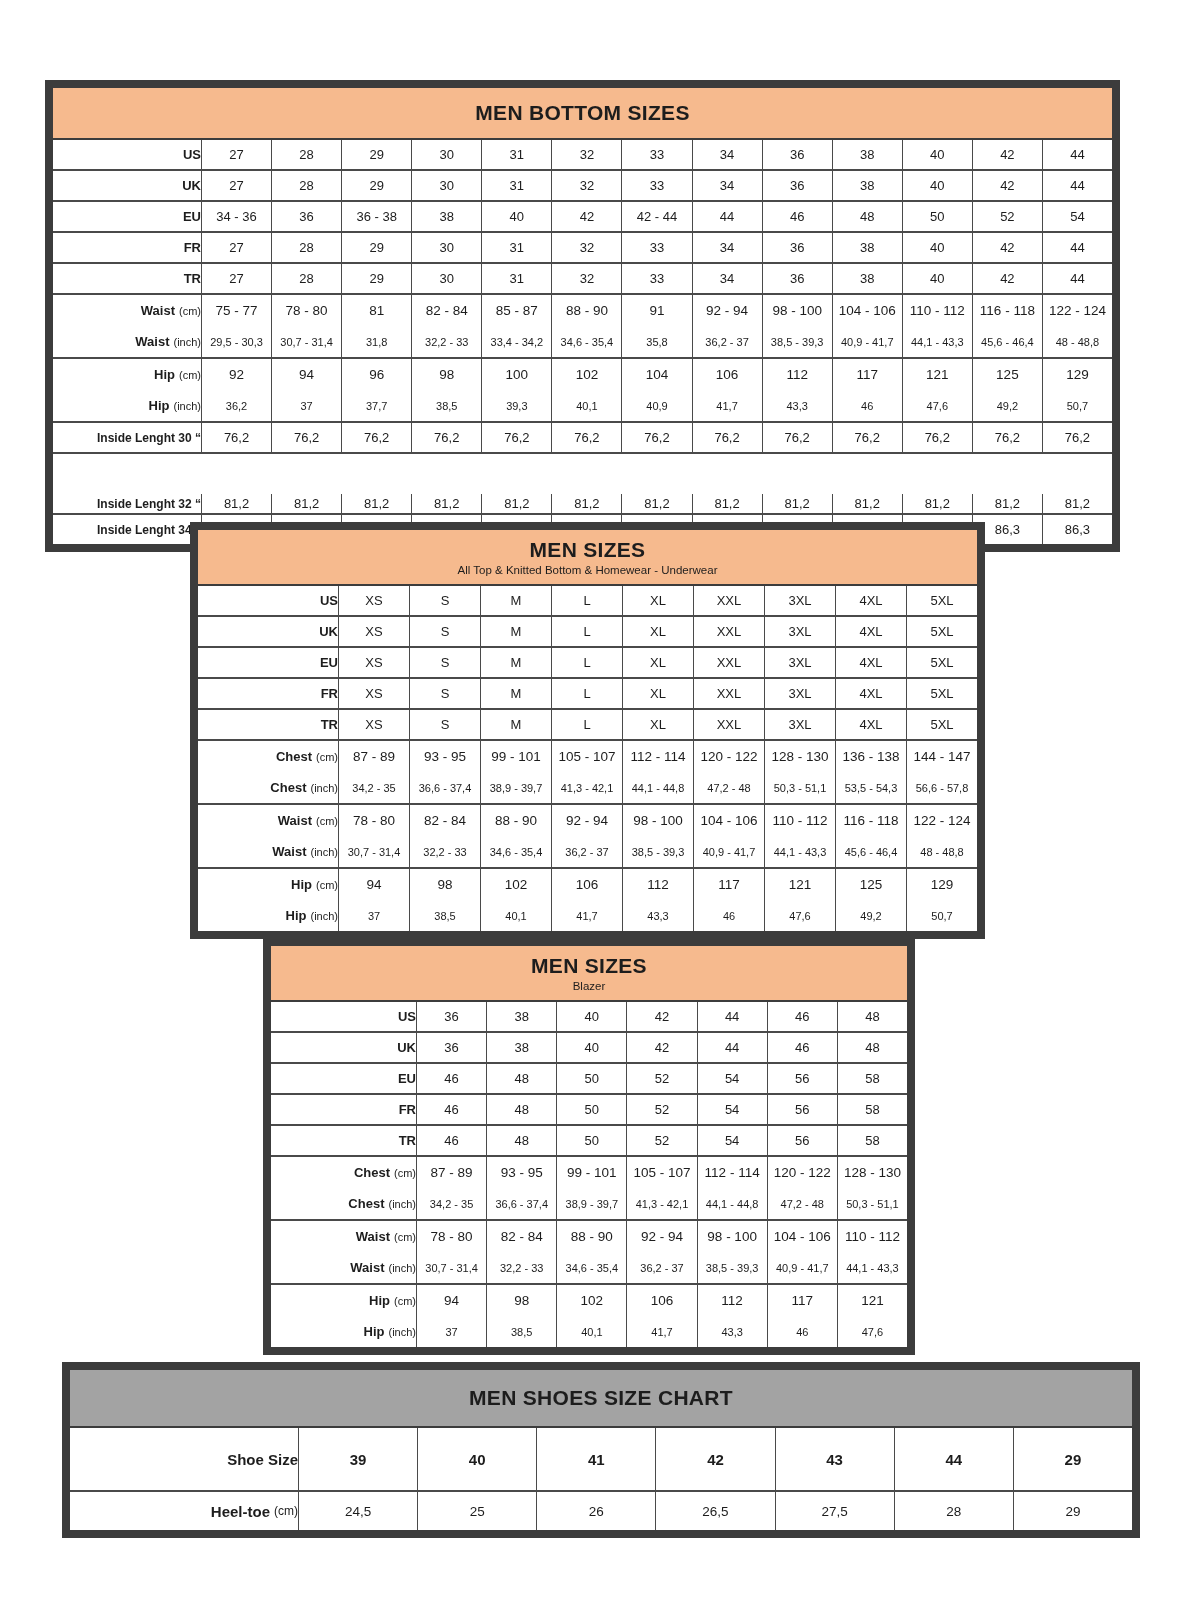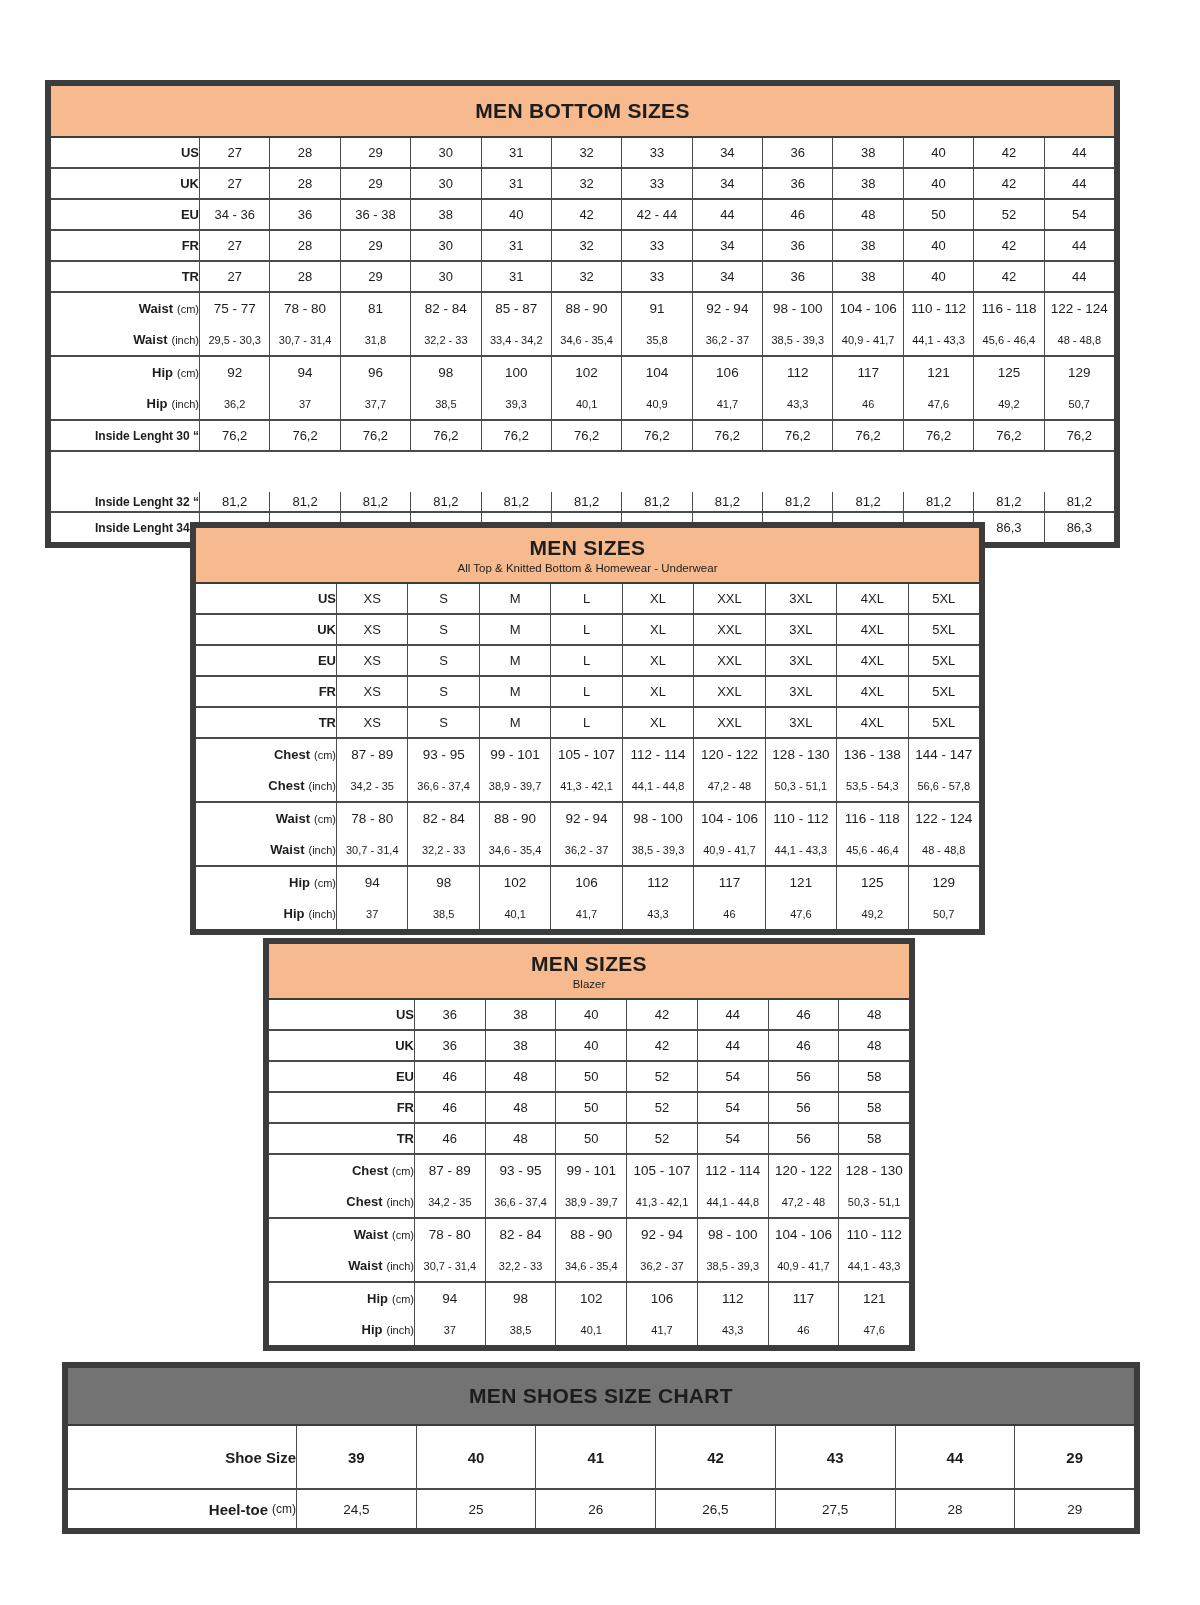--- a/index.html
+++ b/index.html
@@ -11,21 +11,21 @@
   }
   .page {
     position: relative;
     width: 1200px;
     height: 1605px;
     background: #ffffff;
     overflow: hidden;
   }
   .size-table {
     position: absolute;
-    border: 6px solid #be185d;
+    border: 8px solid #be185d;
     background: #ffffff;
     box-sizing: border-box;
   }
   .thead {
     display: flex;
     flex-direction: column;
     justify-content: center;
     align-items: center;
     border-bottom: 2px solid #3c3c3c;
     box-sizing: border-box;
@@ -657,21 +657,21 @@
           <div class="cell val">38,5</div>
           <div class="cell val">40,1</div>
           <div class="cell val">41,7</div>
           <div class="cell val">43,3</div>
           <div class="cell val">46</div>
           <div class="cell val">47,6</div>
         </div>
       </div>
     </section>
   <section class="size-table" style="left: 62px; top: 1362px; width: 1078px; border-color: rgb(60, 60, 60);">
-      <div class="thead" style="height: 58px; background: #737373;">
+      <div class="thead" style="height: 58px; background: #a3a3a3;">
         <div class="title">MEN SHOES SIZE CHART</div>
       </div>
       <div class="group">
         <div class="row shoerow" style="grid-template-columns: 228px repeat(7, 1fr); height: 62px;">
           <div class="cell lblcell">
             <span class="lbl-main">Shoe Size</span>
           </div>
           <div class="cell val">39</div>
           <div class="cell val">40</div>
           <div class="cell val">41</div>

